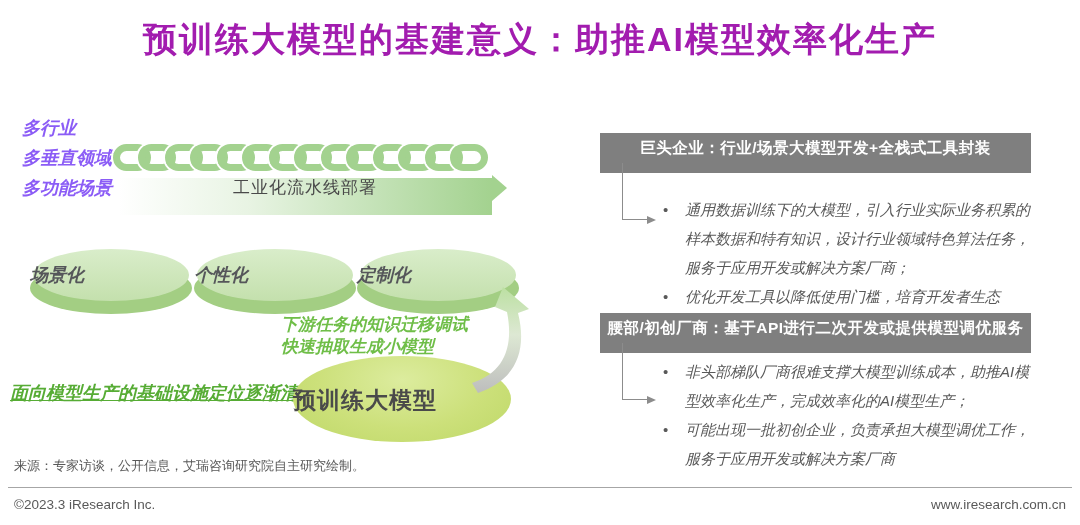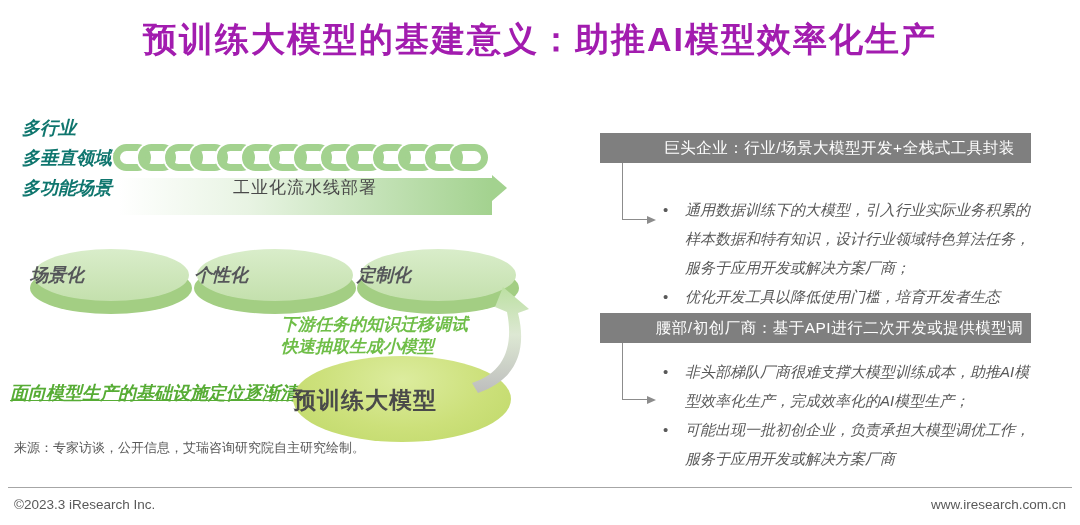--- a/index.html
+++ b/index.html
@@ -14,21 +14,21 @@
   .title {
     position:absolute; top:17px; left:0; width:100%;
     text-align:center; font-size:34px; font-weight:800;
     color:#a21caf; letter-spacing:2px;
   }
 
   
   .scope-labels { position:absolute; left:22px; top:113px; }
   .scope-labels .lbl {
     font-size:18px; font-weight:bold; font-style:italic;
-    color:#0f766e; line-height:30px; white-space:nowrap;
+    color:#8b5cf6; line-height:30px; white-space:nowrap;
   }
 
   
   .chain {
     position:absolute; left:113px; top:140px; width:396px; height:34px;
     display:flex; align-items:center;
   }
   .chain i {
     display:block; width:38px; height:27px; flex:0 0 38px;
     border:7px solid #a3d28f; border-radius:14px;
@@ -98,23 +98,23 @@
 
   
   .infra-note {
     position:absolute; left:10px; top:381px;
     font-size:18px; font-weight:bold; font-style:italic;
     color:#57ac35; text-decoration:underline; white-space:nowrap;
   }
 
   
   .hdr {
-    position:absolute; left:600px; width:431px; height:30px;
-    background:#7f7f7f; color:#ffffff; font-size:15.5px; font-weight:normal;
-    text-align:center; line-height:30px; letter-spacing:0.5px;padding-left:48px;
+    position:absolute; left:600px; width:431px; height:40px;
+    background:#7f7f7f; color:#ffffff; font-size:15.5px; font-weight:bold;
+    text-align:center; line-height:30px; letter-spacing:0.5px;
   }
   #hdr-0 { top:133px; }
   #hdr-1 { top:313px; }
 
   .connector {
     position:absolute; left:622px; width:26px; height:57px;
     border-left:1px solid #8c8c8c; border-bottom:1px solid #8c8c8c;
   }
   #conn-0 { top:163px; }
   #conn-1 { top:343px; }
@@ -134,21 +134,21 @@
     position:relative; padding-left:30px;
     font-size:15px; font-style:italic; color:#595959; line-height:29px;
   }
   .bullets li::before {
     content:"\2022"; position:absolute; left:8px; top:0;
     font-style:normal; color:#595959;
   }
 
   
   .source {
-    position:absolute; left:14px; top:439px;
+    position:absolute; left:14px; top:457px;
     font-size:13px; color:#595959;
   }
   .footer-rule {
     position:absolute; left:8px; right:8px; top:487px; height:1px;
     background:#a6a6a6;
   }
   .copyright {
     position:absolute; left:14px; top:497px;
     font-size:13.5px; color:#595959;
   }

